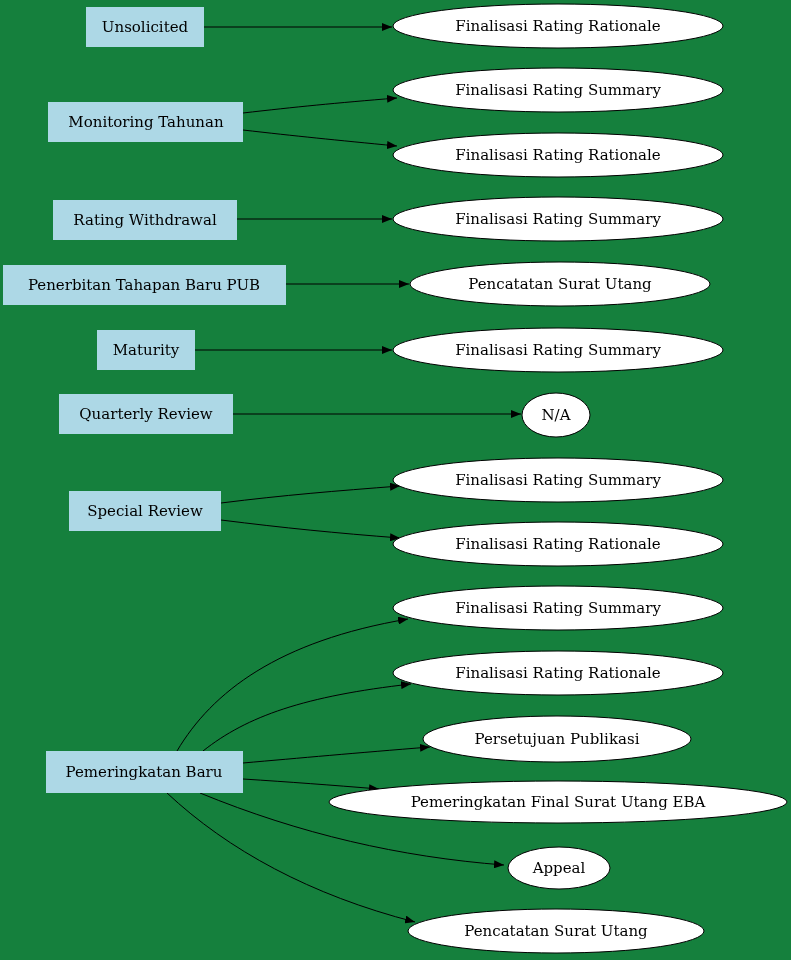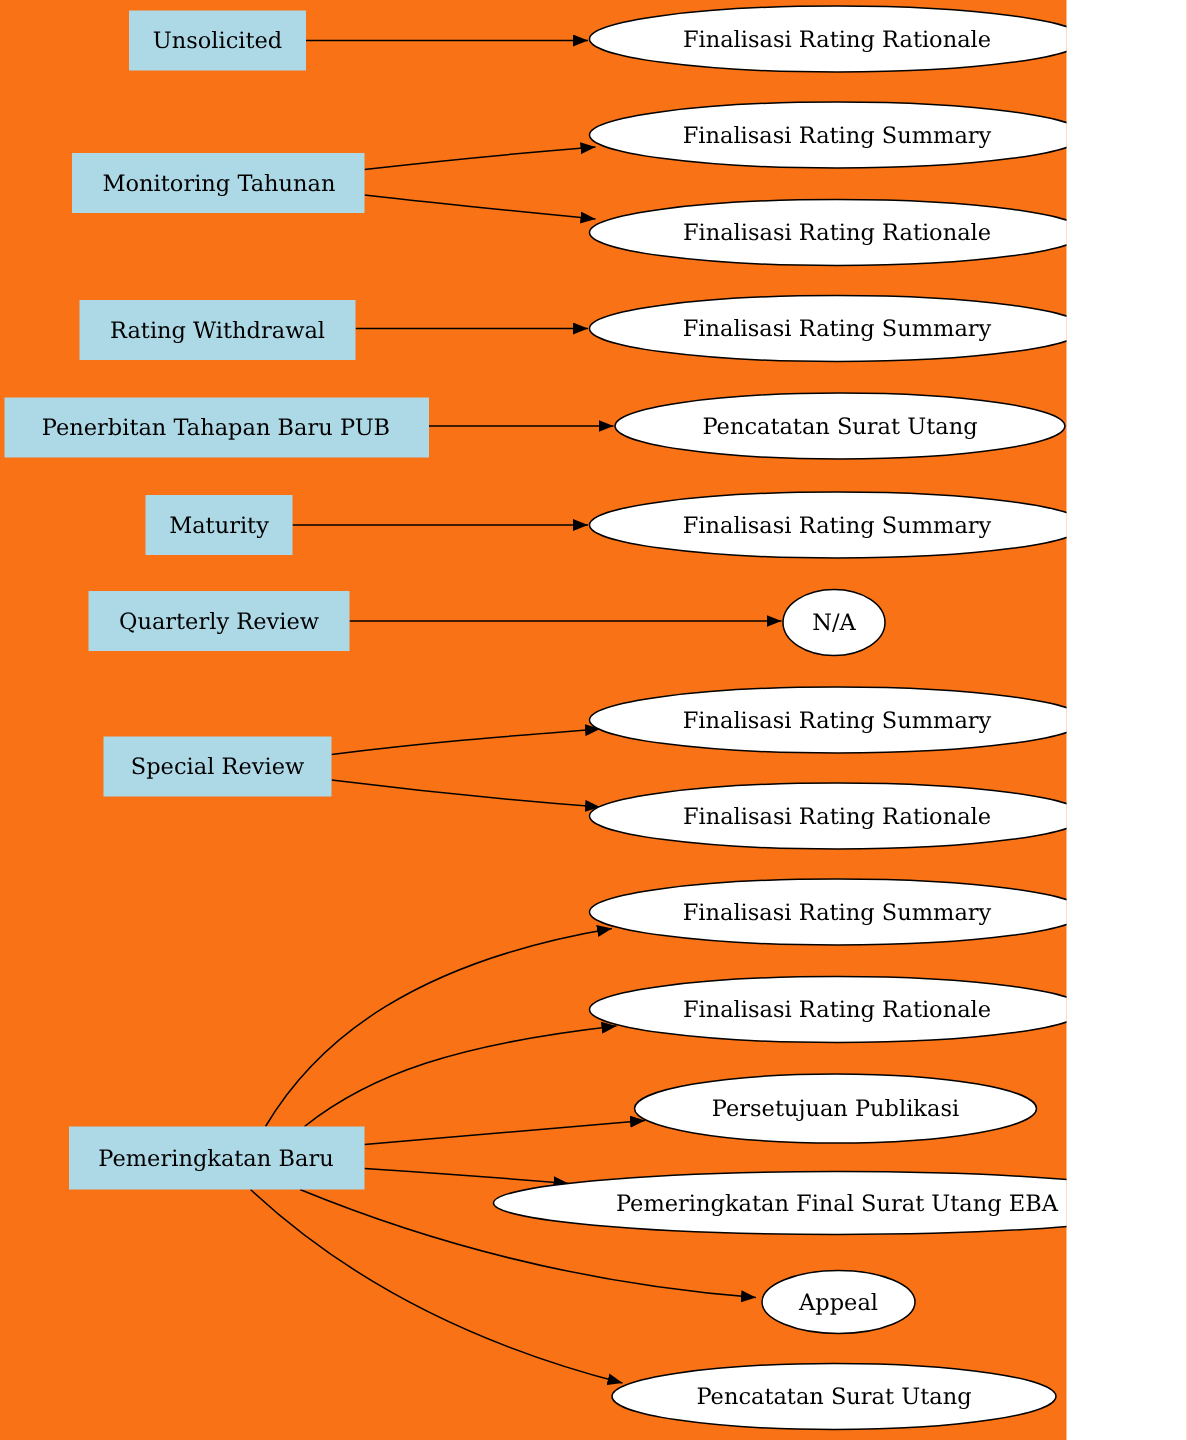--- a/index.html
+++ b/index.html
@@ -2,23 +2,23 @@
 <html><head>
 <meta charset="utf-8">
 <style>
   html, body {
     margin: 0;
     padding: 0;
     background: #ffffff;
   }
   .canvas {
     position: relative;
-    width: 711px;
+    width: 791px;
     height: 960px;
-    background: #f97316;
+    background: #15803d;
     overflow: hidden;
   }
   svg {
     display: block;
     font-family: "DejaVu Serif", "Liberation Serif", serif;
   }
   .src-rect {
     fill: #add8e6;
     stroke: none;
   }

